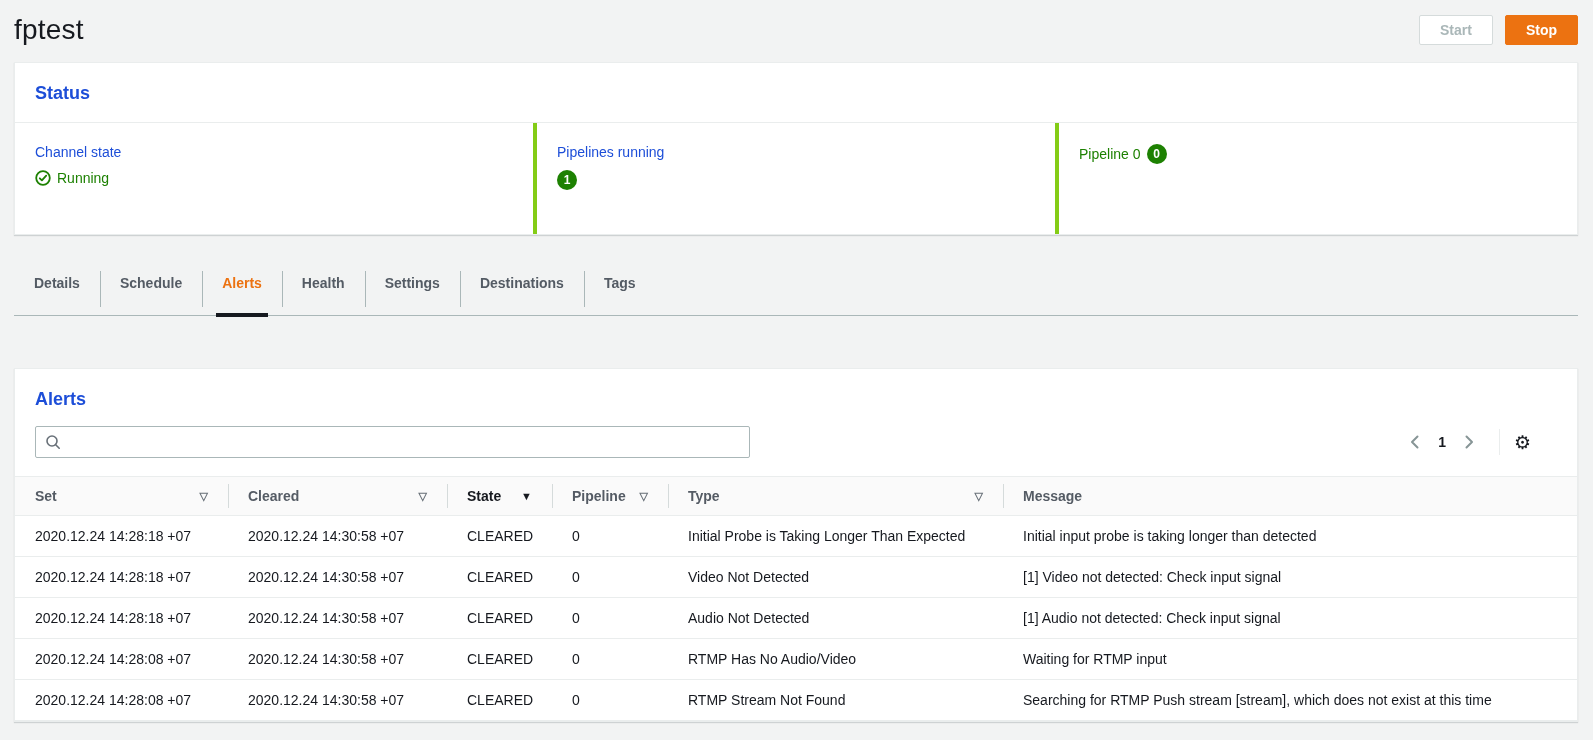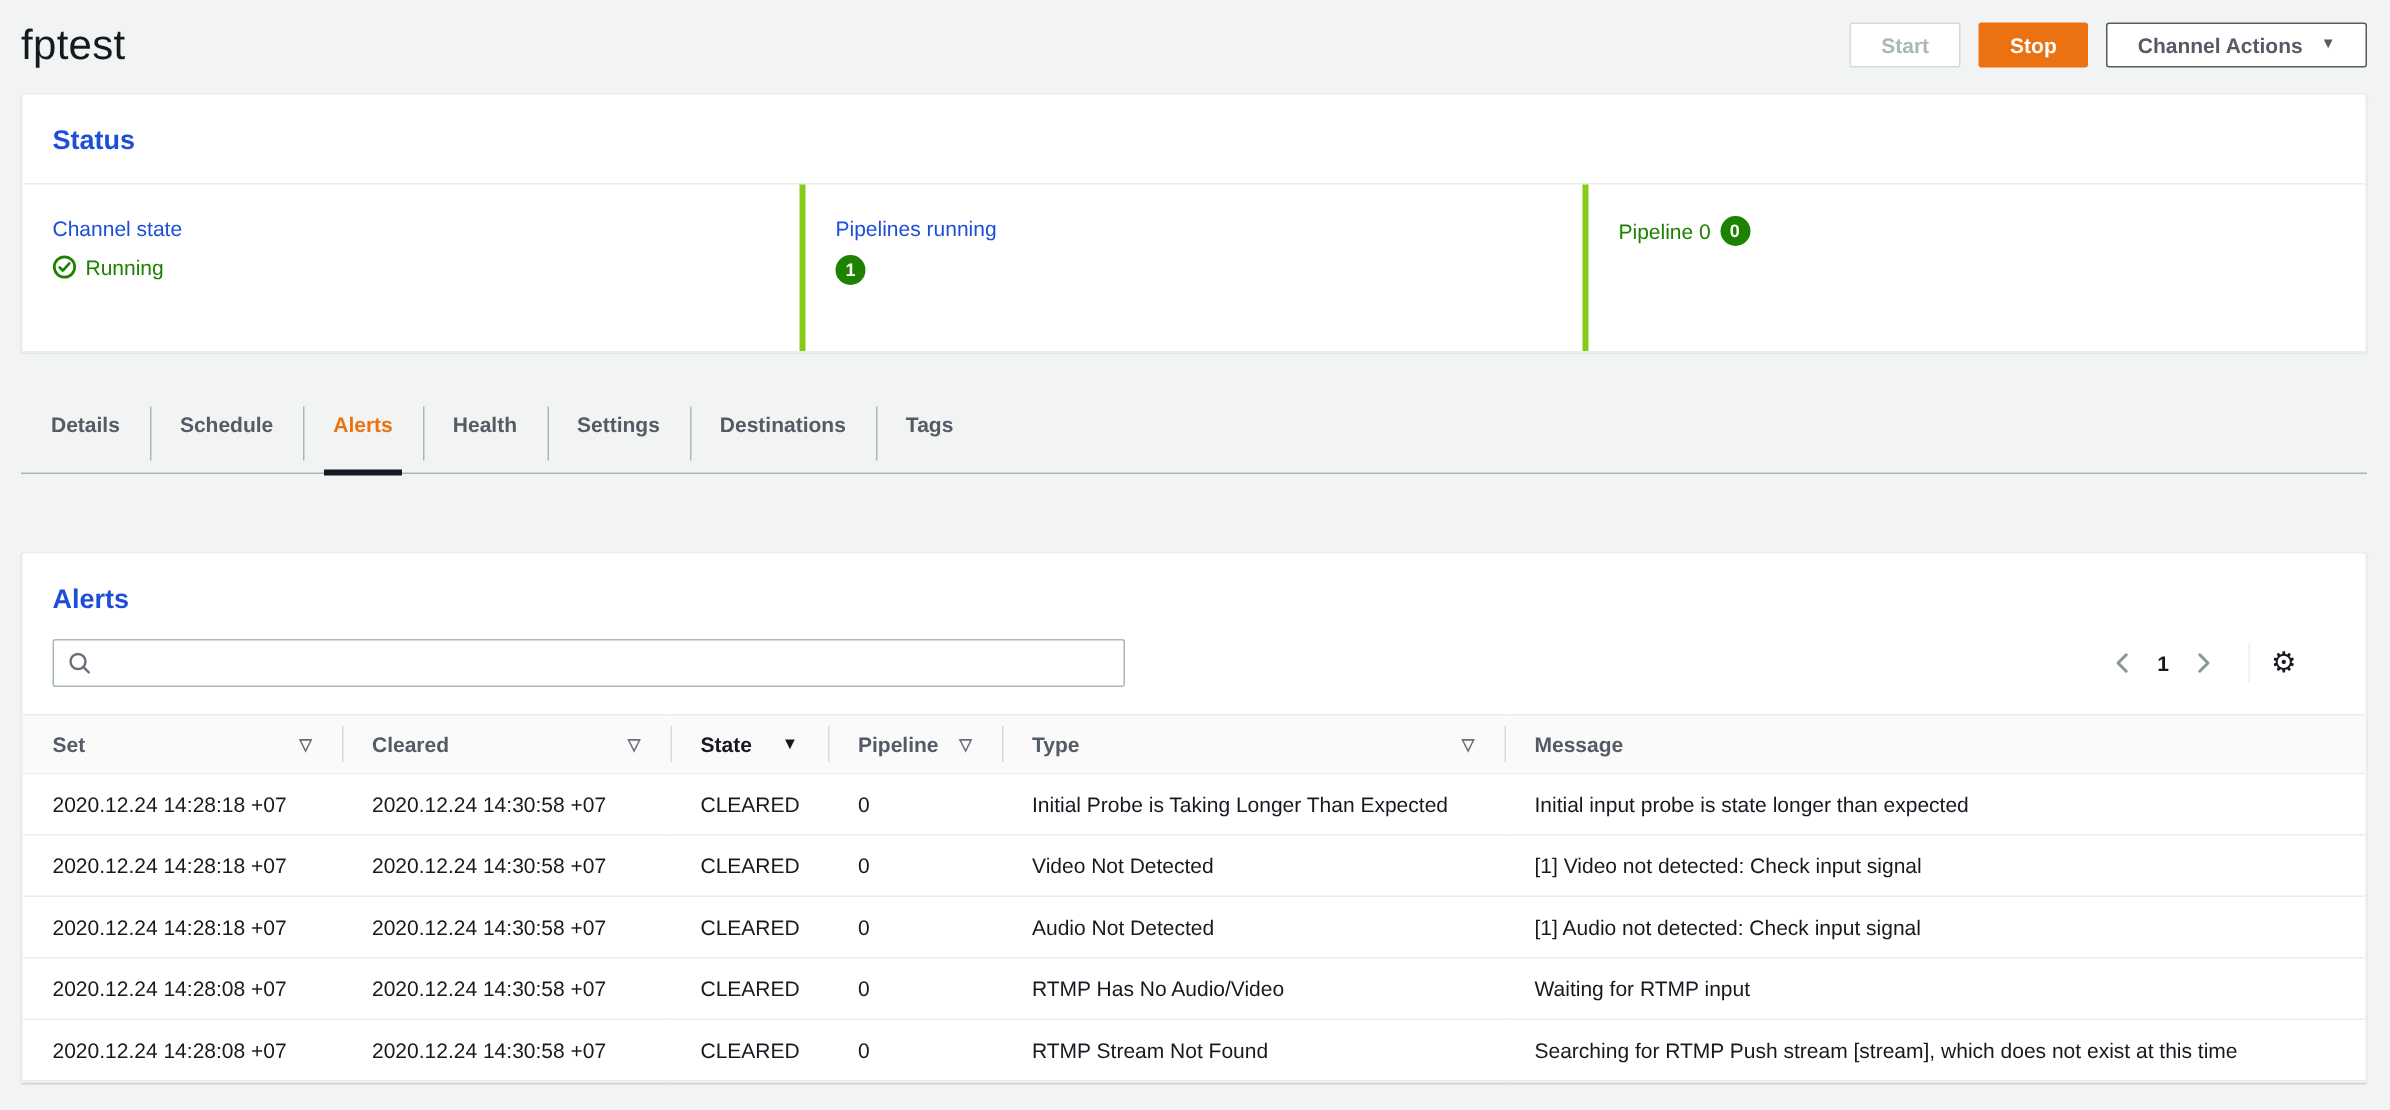--- a/index.html
+++ b/index.html
@@ -83,24 +83,20 @@
 </head>
 <body>
 
 <div class="page">
 
   <div class="top-header">
     <h1 class="page-title">fptest</h1>
     <div class="actions">
       <button class="btn btn-start" disabled="">Start</button>
       <button class="btn btn-stop">Stop</button>
-      <button class="btn btn-channel">
-        <span>Channel Actions</span>
-        <span class="caret">▼</span>
-      </button>
     </div>
   </div>
 
   <section class="card status-card">
     <div class="card-header">
       <h2>Status</h2>
     </div>
     <div class="status-body">
       <div class="status-col">
         <div class="field-label">Channel state</div>
@@ -212,21 +208,21 @@
           </th>
         </tr>
       </thead>
       <tbody>
         <tr>
           <td>2020.12.24 14:28:18 +07</td>
           <td>2020.12.24 14:30:58 +07</td>
           <td>CLEARED</td>
           <td>0</td>
           <td>Initial Probe is Taking Longer Than Expected</td>
-          <td>Initial input probe is state longer than expected</td>
+          <td>Initial input probe is taking longer than detected</td>
         </tr>
         <tr>
           <td>2020.12.24 14:28:18 +07</td>
           <td>2020.12.24 14:30:58 +07</td>
           <td>CLEARED</td>
           <td>0</td>
           <td>Video Not Detected</td>
           <td>[1] Video not detected: Check input signal</td>
         </tr>
         <tr>

